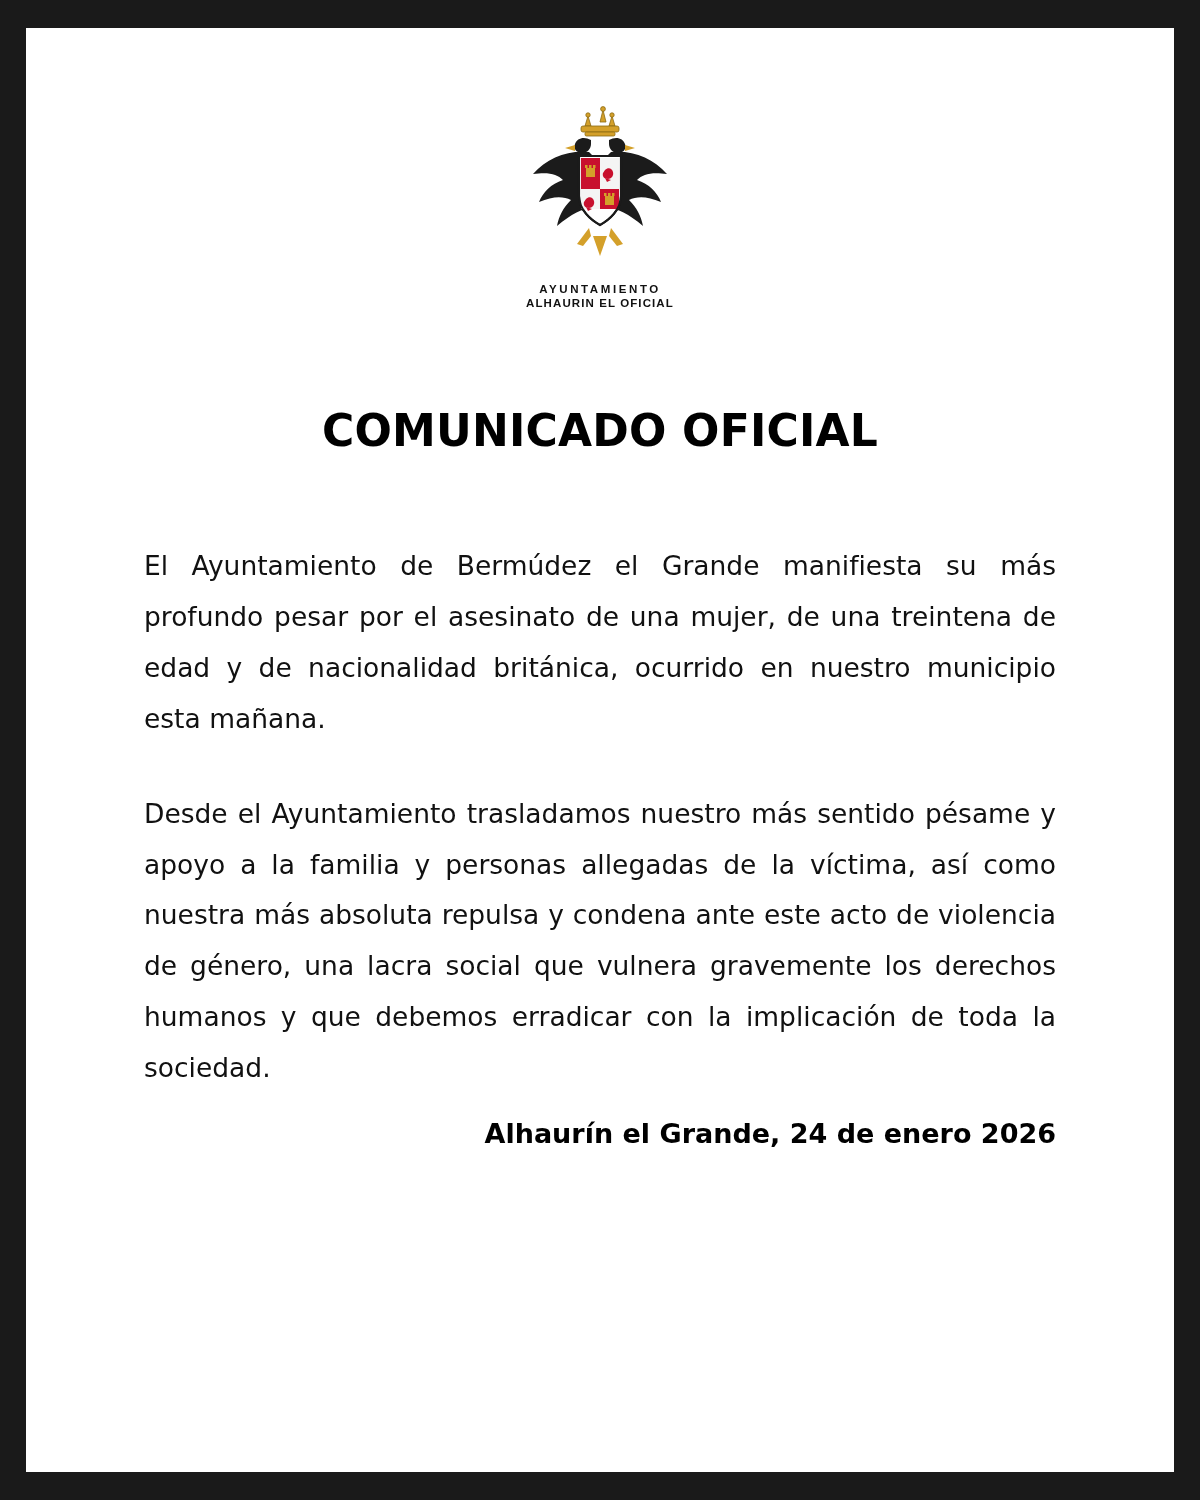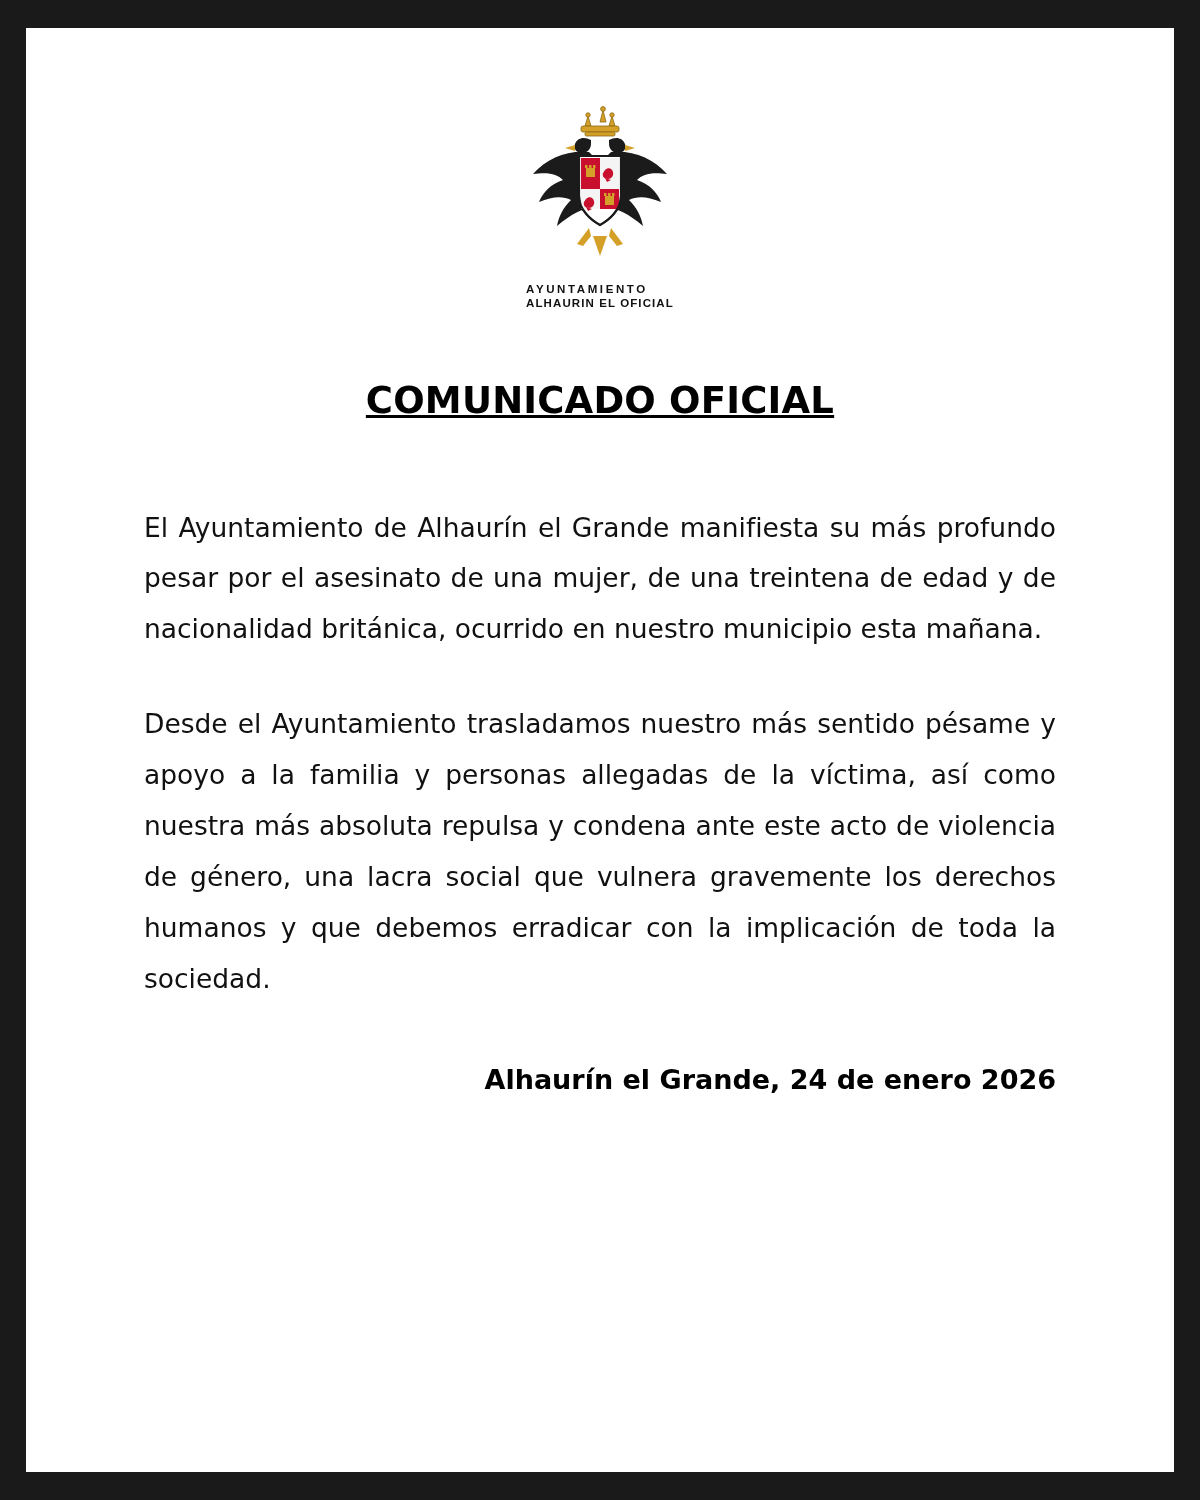--- a/index.html
+++ b/index.html
@@ -39,46 +39,45 @@
     align-items: center;
     margin-top: 10px;
   }
   .crest {
     width: 190px;
     height: 180px;
     display: block;
   }
   .crest-text {
     margin-top: 2px;
-    text-align: left;
+    text-align: center;
     font-family: "Liberation Sans", sans-serif;
     font-weight: bold;
     color: #111111;
     line-height: 1.25;
   }
   .crest-text .l1 {
     font-size: 11.5px;
     letter-spacing: 2.6px;
     display: block;
   }
   .crest-text .l2 {
     font-size: 11.5px;
     letter-spacing: 1.1px;
     display: block;
   }
   
   .doc-title {
     text-align: center;
     font-family: "DejaVu Sans", sans-serif;
     font-weight: bold;
-    font-size: 37px;
+    font-size: 44px;
     letter-spacing: 0.2px;
     color: #000000;
-    margin-top: 68px;
-    text-decoration: underline;
+    margin-top: 94px;
   }
   
   .body-copy {
     margin-top: 56px;
   }
   .para {
     font-family: "DejaVu Sans", sans-serif;
     font-size: 26.5px;
     line-height: 1.92;
     color: #111111;
@@ -86,21 +85,21 @@
     text-justify: inter-word;
     margin: 0 0 44px 0;
   }
   .para:last-child {
     margin-bottom: 0;
   }
   .para.no-justify {
     text-align: left;
   }
   .signature {
-    margin-top: 60px;
+    margin-top: 24px;
     text-align: right;
     font-family: "DejaVu Sans", sans-serif;
     font-weight: bold;
     font-size: 27px;
     color: #000000;
   }
 </style>
 </head>
 <body>
 
@@ -170,20 +169,20 @@
       </svg>
       <div class="crest-text">
         <span class="l1">AYUNTAMIENTO</span>
         <span class="l2">ALHAURIN EL OFICIAL</span>
       </div>
     </div>
 
     <h1 class="doc-title">COMUNICADO OFICIAL</h1>
 
     <div class="body-copy">
-      <p class="para">El Ayuntamiento de Alhaurín el Grande manifiesta su más profundo pesar por el asesinato de una mujer, de una treintena de edad y de nacionalidad británica, ocurrido en nuestro municipio esta mañana.</p>
+      <p class="para">El Ayuntamiento de Bermúdez el Grande manifiesta su más profundo pesar por el asesinato de una mujer, de una treintena de edad y de nacionalidad británica, ocurrido en nuestro municipio esta mañana.</p>
       <p class="para">Desde el Ayuntamiento trasladamos nuestro más sentido pésame y apoyo a la familia y personas allegadas de la víctima, así como nuestra más absoluta repulsa y condena ante este acto de violencia de género, una lacra social que vulnera gravemente los derechos humanos y que debemos erradicar con la implicación de toda la sociedad.</p>
     </div>
 
     <div class="signature">Alhaurín el Grande, 24 de enero 2026</div>
 
   </div>
 </div>
 
 </body></html>

